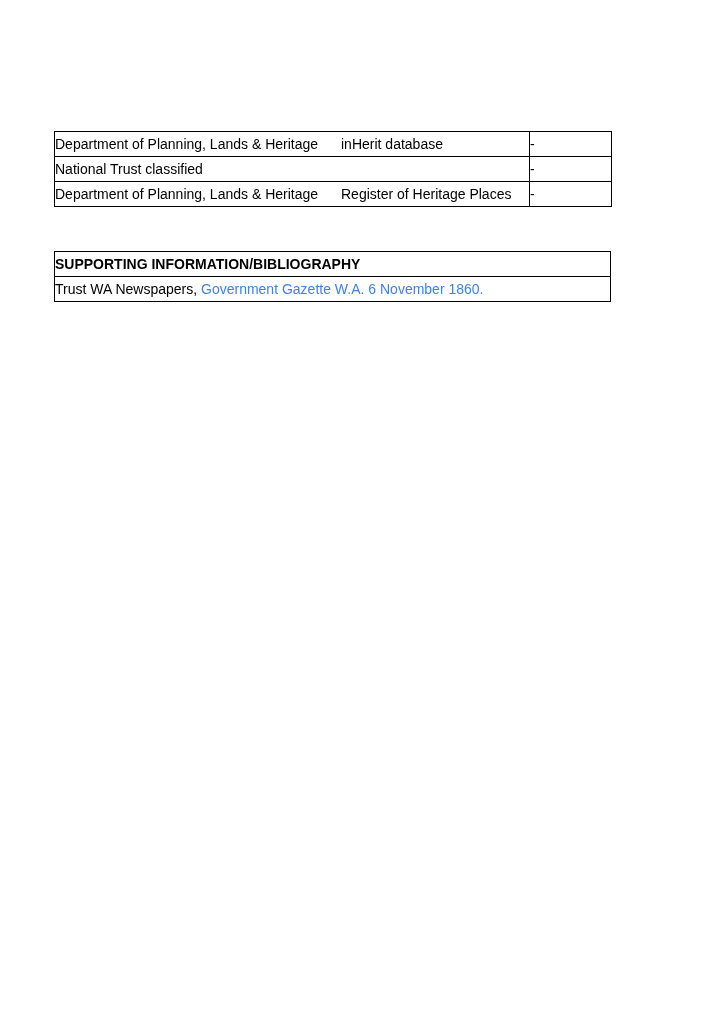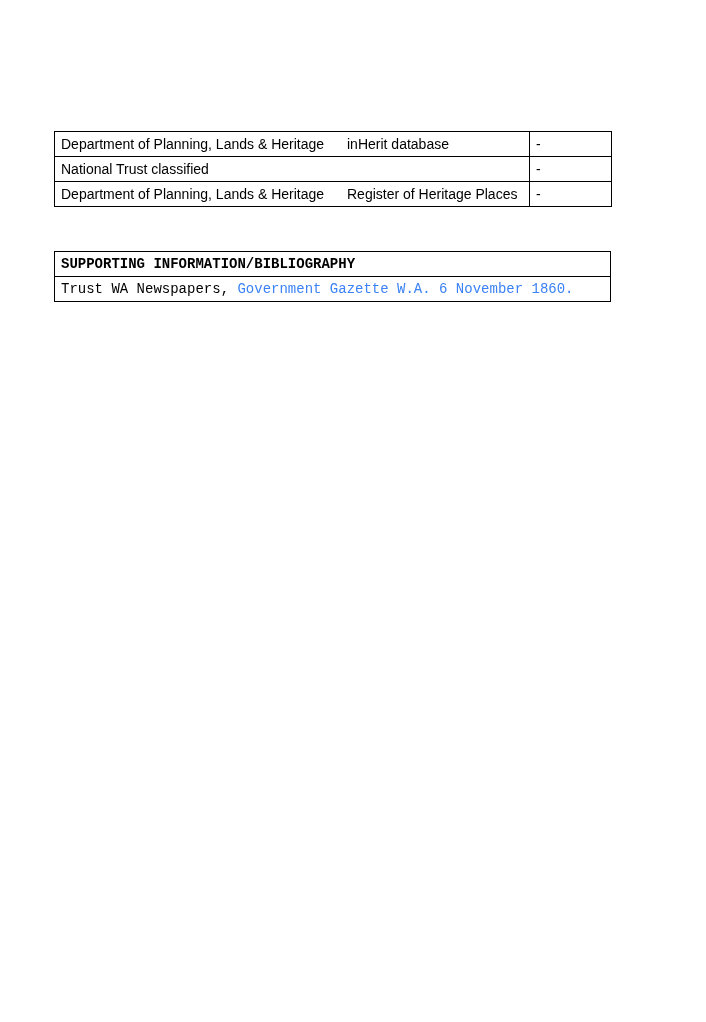--- a/index.html
+++ b/index.html
@@ -20,25 +20,25 @@
   table.doc-table {
     position: absolute;
     left: 54px;
     border-collapse: collapse;
     table-layout: fixed;
     width: 557px;
     font-size: 14px;
     color: #000000;
   }
   table.refs-table { top: 131px; }
-  table.bib-table  { top: 251px; font-family: Liberation Mono, monospace; }
+  table.bib-table  { top: 251px; }
   .doc-table td {
     border: 1.5px solid #000000;
     height: 24px;
-    padding: 0 6px;
+    padding: 0 0;
     line-height: 22px;
     vertical-align: middle;
     white-space: nowrap;
     overflow: visible;
   }
   col.col-main  { width: 475px; }
   col.col-value { width: 82px; }
   .src {
     display: inline-block;
     min-width: 286px;

